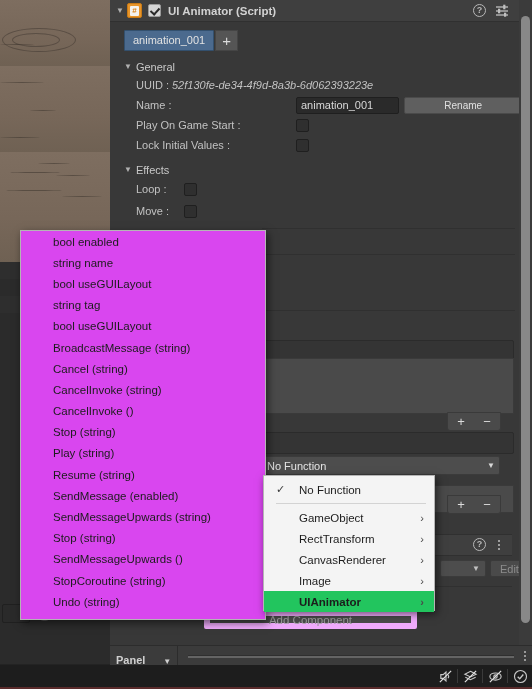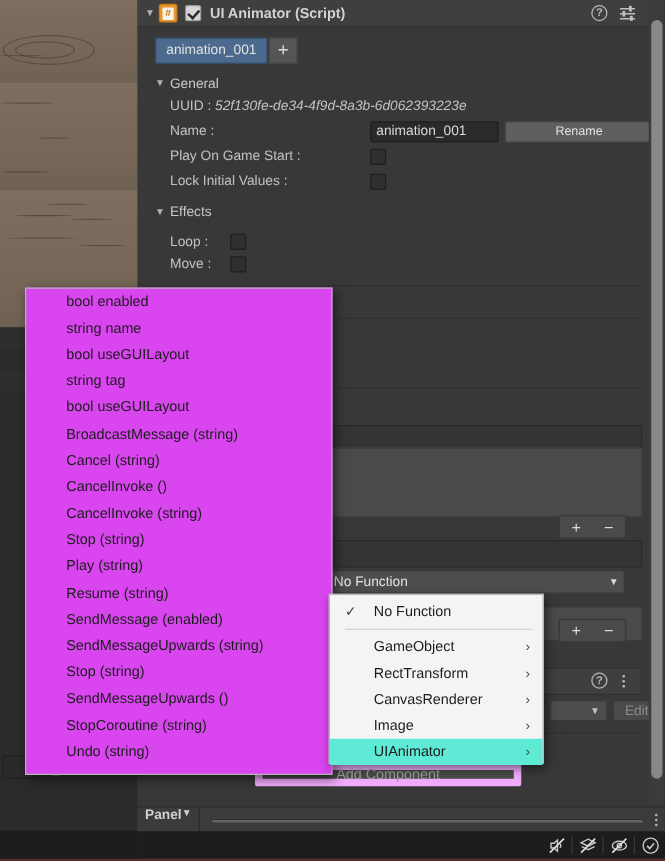--- a/index.html
+++ b/index.html
@@ -474,21 +474,21 @@
     position: relative;
     height: 21px;
     display: flex;
     align-items: center;
     padding-left: 35px;
     color: #1c1c1c;
     font-size: 11.5px;
     cursor: pointer;
     white-space: nowrap;
   }
-  #type-menu .ti.selected { background: #5eead4; }
+  #type-menu .ti.selected { background: #22c55e; font-weight: bold; }
   #type-menu .ti .tick {
     position: absolute;
     left: 12px;
     font-size: 11px;
     color: #3a3a3a;
   }
   #type-menu .ti .arrow {
     position: absolute;
     right: 10px;
     font-size: 11px;
@@ -507,22 +507,22 @@
     width: 422px; height: 20px;
     background: #3b3b3b;
     border-top: 1px solid #2c2c2c;
     display: flex;
     align-items: center;
   }
   #panel-dropdown {
     height: 20px;
     padding: 0 6px;
     display: flex;
-    align-items: flex-start;
-    gap: 0;
+    align-items: flex-end;
+    gap: 18px;
     color: #d0d0d0;
     font-size: 11px;
     font-weight: bold;
     border-right: 1px solid #2c2c2c;
     cursor: pointer;
   }
   #panel-dropdown .tri { font-size: 8px; }
   #panel-slider {
     flex: 1;
     margin: 0 10px;
@@ -657,21 +657,21 @@
       <span class="prop-label">Lock Initial Values :</span>
       <span class="chk"></span>
     </div>
   </div>
 
   <div class="section" style="margin-top:6px;">
     <div class="section-head">
       <span class="tri">▼</span>
       <span>Effects</span>
     </div>
-    <div class="prop-row" style="height:22px;align-items:flex-end;">
+    <div class="prop-row" style="height:22px;">
       <span class="prop-label narrow">Loop :</span>
       <span class="chk"></span>
     </div>
     <div class="prop-row" style="height:22px;">
       <span class="prop-label narrow">Move :</span>
       <span class="chk"></span>
     </div>
   </div>
 
   <div class="row-divider" style="top:228px;width:253px;"></div>
@@ -719,22 +719,22 @@
 </div>
 
 <div id="method-menu">
   <div class="mi">bool enabled</div>
   <div class="mi">string name</div>
   <div class="mi">bool useGUILayout</div>
   <div class="mi">string tag</div>
   <div class="mi">bool useGUILayout</div>
   <div class="mi">BroadcastMessage (string)</div>
   <div class="mi">Cancel (string)</div>
+  <div class="mi">CancelInvoke (string)</div>
   <div class="mi">CancelInvoke ()</div>
-  <div class="mi">CancelInvoke (string)</div>
   <div class="mi">Stop (string)</div>
   <div class="mi">Play (string)</div>
   <div class="mi">Resume (string)</div>
   <div class="mi">SendMessage (enabled)</div>
   <div class="mi">SendMessageUpwards (string)</div>
   <div class="mi">Stop (string)</div>
   <div class="mi">SendMessageUpwards ()</div>
   <div class="mi">StopCoroutine (string)</div>
   <div class="mi">Undo (string)</div>
 </div>

